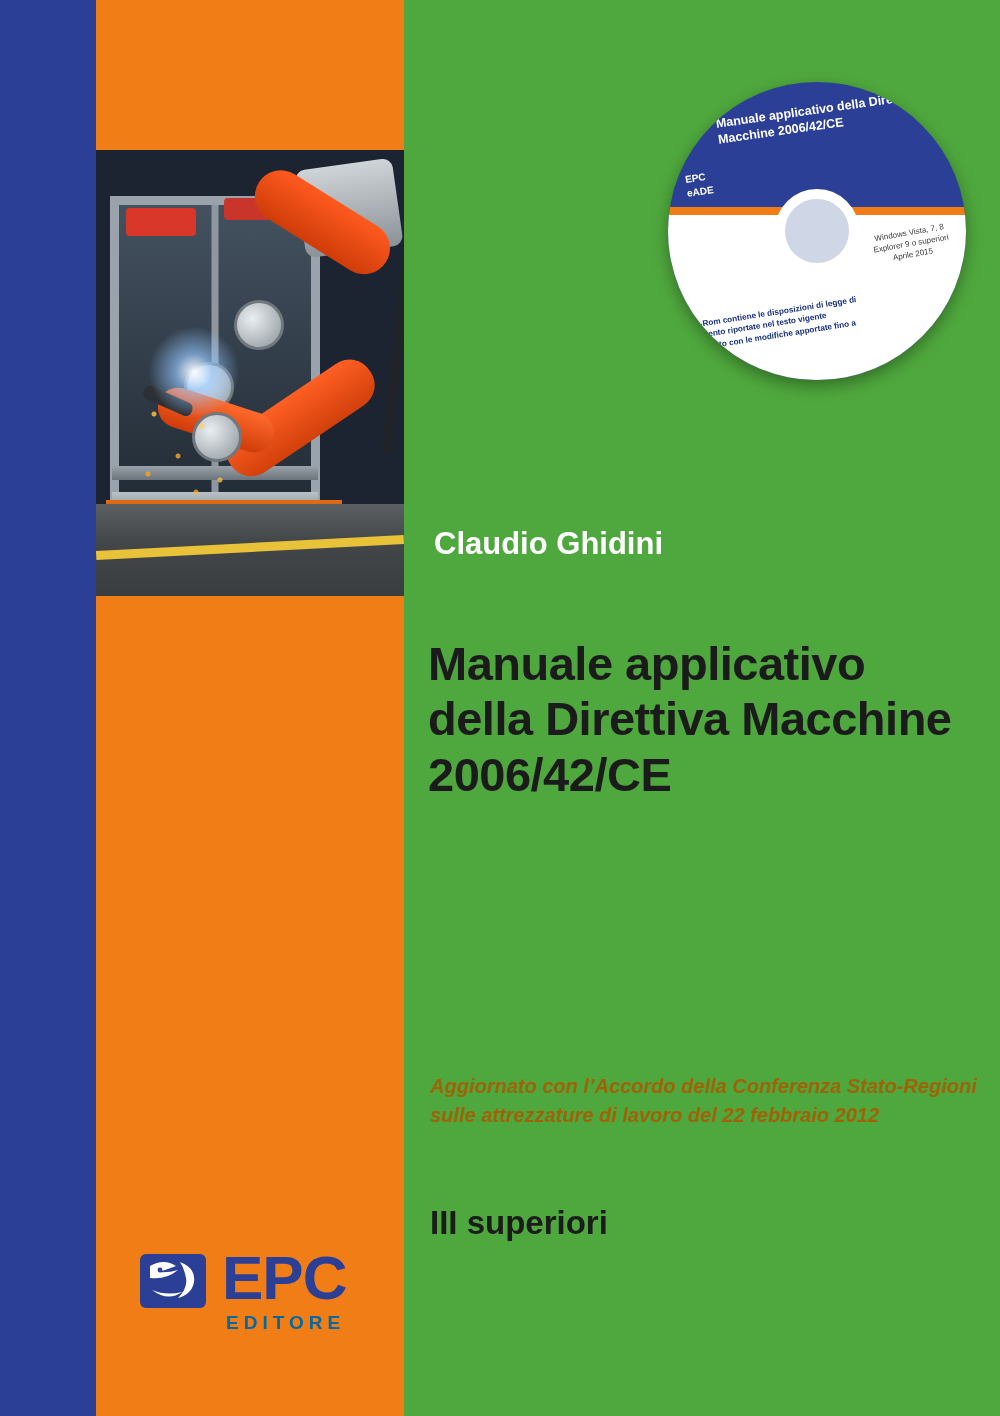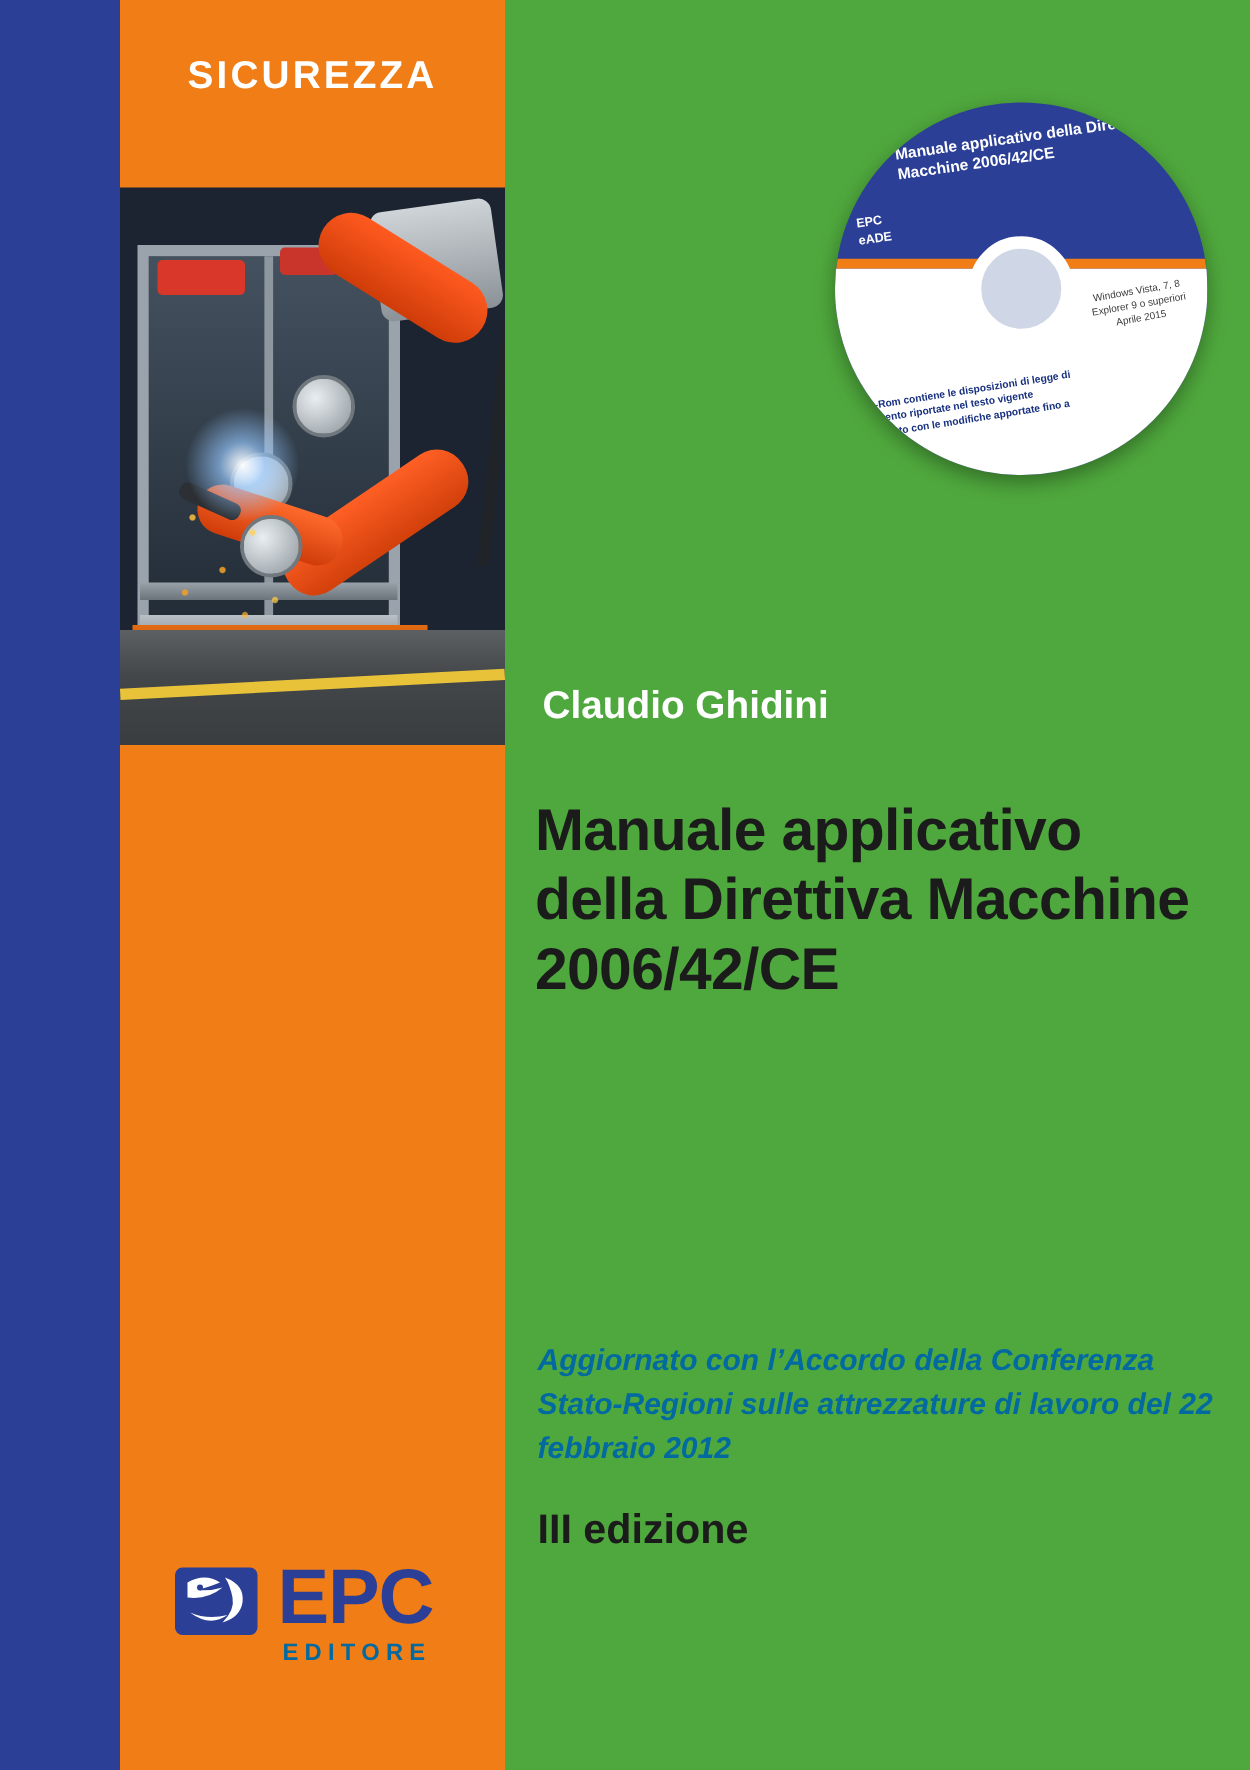--- a/index.html
+++ b/index.html
@@ -278,21 +278,20 @@
     line-height: 1.4;
     transform: rotate(-9deg);
   }
   
   .author {
     position: absolute;
     left: 434px; top: 526px;
     color: #ffffff;
     font-size: 31px;
     font-weight: bold;
-    margin-top: 20px;
   }
   .title {
     position: absolute;
     left: 428px; top: 636px;
     width: 548px;
     color: #1b1b1b;
     font-size: 47px;
     font-weight: bold;
     line-height: 1.18;
     letter-spacing: -0.5px;
@@ -303,22 +302,22 @@
     width: 548px;
     color: #1b1b1b;
     font-size: 24px;
     font-weight: bold;
     line-height: 1.42;
   }
   .note {
     position: absolute;
     left: 430px; top: 1072px;
     width: 548px;
-    color: #0369a1;
-    font-size: 24px;
+    color: #a16207;
+    font-size: 20px;
     font-weight: bold;
     font-style: italic;
     line-height: 1.45;
   }
   .edition {
     position: absolute;
     left: 430px; top: 1204px;
     color: #1b1b1b;
     font-size: 33px;
     font-weight: bold;
@@ -356,21 +355,20 @@
 <body>
 
 <div class="cover">
 
   <div class="bg-spine"></div>
   <div class="bg-orange-top"></div>
   <div class="bg-green-top-right"></div>
   <div class="bg-orange-left-lower"></div>
   <div class="bg-green-lower"></div>
 
-  <div class="sicurezza">SICUREZZA</div>
 
   <div class="photo">
     <div class="cell-frame"></div>
     <div class="cell-shelf2"></div>
     <div class="cell-shelf"></div>
     <div class="red-box"></div>
     <div class="red-box2"></div>
     <div class="robot-base"></div>
     <div class="cable"></div>
     <div class="arm1"></div>
@@ -398,21 +396,21 @@
       </div>
       <div class="cd-sys">Windows Vista, 7, 8 Explorer 9 o superiori Aprile 2015</div>
       <div class="cd-note">Il CD-Rom contiene le disposizioni di legge di riferimento riportate nel testo vigente coordinato con le modifiche apportate fino a aprile 2015</div>
       <div class="cd-hole"></div>
     </div>
   </div>
 
   <div class="author">Claudio Ghidini</div>
   <div class="title">Manuale applicativo della Direttiva Macchine 2006/42/CE</div>
   <div class="note">Aggiornato con l’Accordo della Conferenza Stato-Regioni sulle attrezzature di lavoro del 22 febbraio 2012</div>
-  <div class="edition">III edizione</div>
+  <div class="edition">III superiori</div>
 
   <div class="publisher">
     <svg class="pub-mark" viewBox="0 0 72 70">
       <path d="M6 8 h54 a6 6 0 0 1 6 6 v42 a6 6 0 0 1 -6 6 h-54 a6 6 0 0 1 -6 -6 v-42 a6 6 0 0 1 6 -6 z" fill="#2b3f96"></path>
       <path d="M10 20 q14 -8 26 0 q-10 4 -18 6 q10 1 20 -2 q-12 10 -28 8 z" fill="#ffffff"></path>
       <path d="M40 16 q16 6 14 20 q-2 12 -16 16 q10 -10 8 -20 q-2 -10 -6 -16 z" fill="#ffffff"></path>
       <circle cx="20" cy="24" r="2.4" fill="#2b3f96"></circle>
       <path d="M12 44 q14 6 30 2 q-14 10 -30 -2 z" fill="#ffffff"></path>
     </svg>
     <div class="pub-name">EPC</div>

